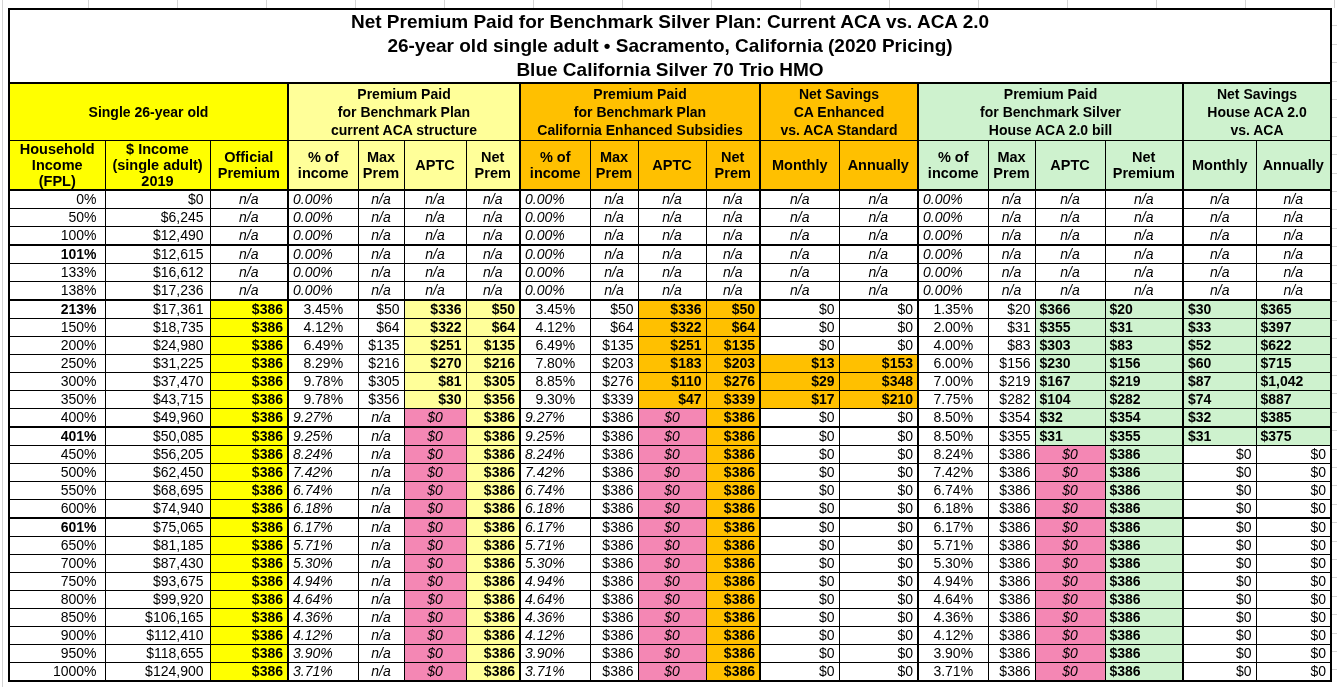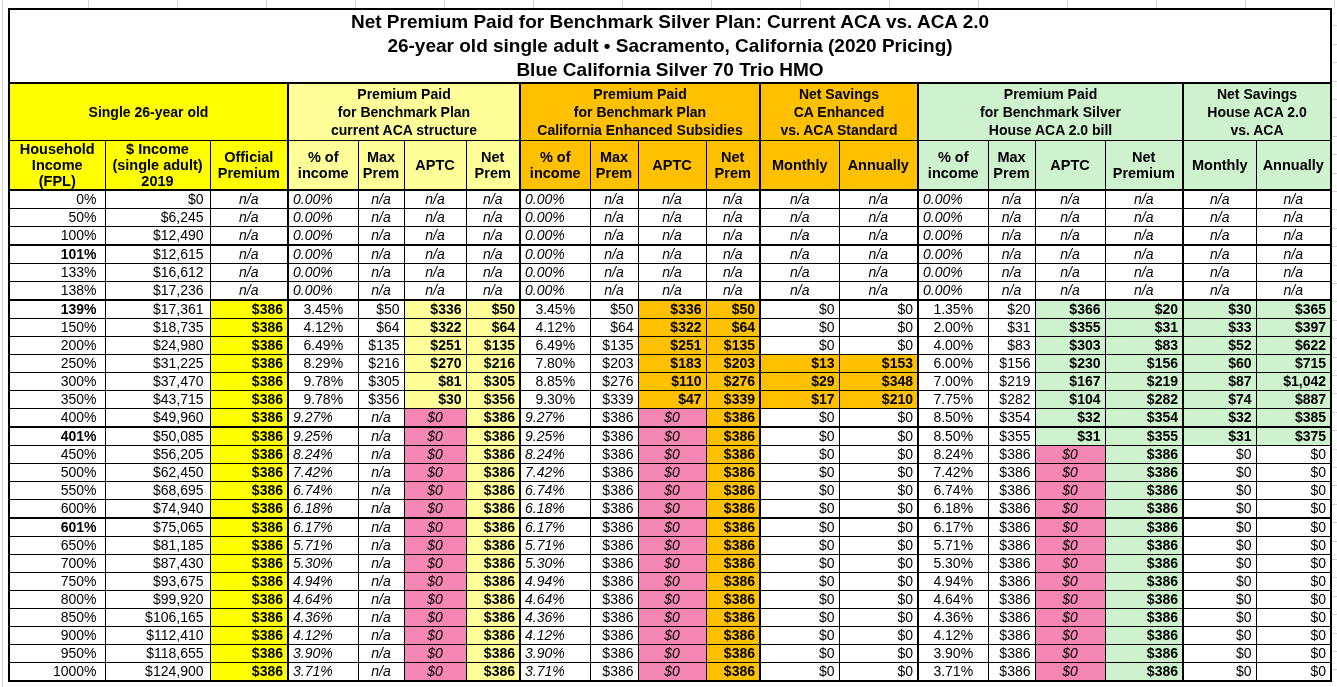--- a/index.html
+++ b/index.html
@@ -53,21 +53,21 @@
   td.fpl  { text-align:right; padding-right:8px; }
   td.fplb { text-align:right; padding-right:8px; font-weight:bold; }
   td.inc  { text-align:right; padding-right:6px; }
   td.na   { text-align:center; font-style:italic; }
   td.p    { text-align:center; }
   td.pi   { font-style:italic; }
   td.m    { text-align:right; }
   td.yb   { text-align:right; font-weight:bold; background:var(--c-bright-yellow); }
   td.lyb  { text-align:right; font-weight:bold; background:var(--c-pale-yellow); }
   td.ob   { text-align:right; font-weight:bold; background:var(--c-orange); }
-  td.gb   { text-align:right; font-weight:bold; background:var(--c-pale-green); }
+  td.gb   { text-align:left; font-weight:bold; background:var(--c-pale-green); }
   td.pk   { text-align:center; font-style:italic; background:var(--c-pink); }
 </style>
 </head>
 <body>
 
 <div class="gutter-top"></div>
 <div class="gutter-right"></div>
 <div class="gutter-left"></div>
 
 <div class="sheet">
@@ -276,21 +276,21 @@
           <td class="na">n/a</td>
           <td class="na se">n/a</td>
           <td class="pi">0.00%</td>
           <td class="na">n/a</td>
           <td class="na">n/a</td>
           <td class="na se">n/a</td>
           <td class="na">n/a</td>
           <td class="na se">n/a</td>
         </tr>
         <tr class="thick">
-          <td class="fplb">139%</td>
+          <td class="fplb">213%</td>
           <td class="inc">$17,361</td>
           <td class="yb se">$386</td>
           <td class="p">3.45%</td>
           <td class="m">$50</td>
           <td class="lyb">$336</td>
           <td class="lyb se">$50</td>
           <td class="p">3.45%</td>
           <td class="m">$50</td>
           <td class="ob">$336</td>
           <td class="ob se">$50</td>

